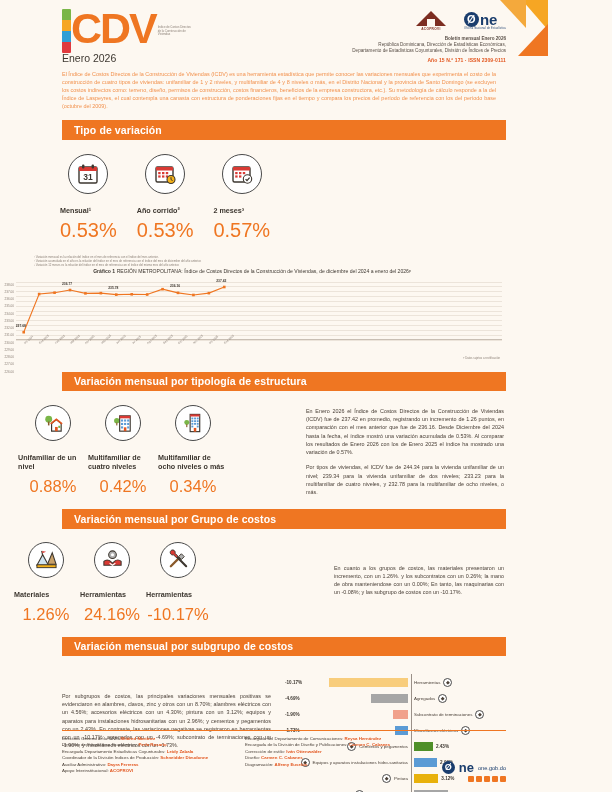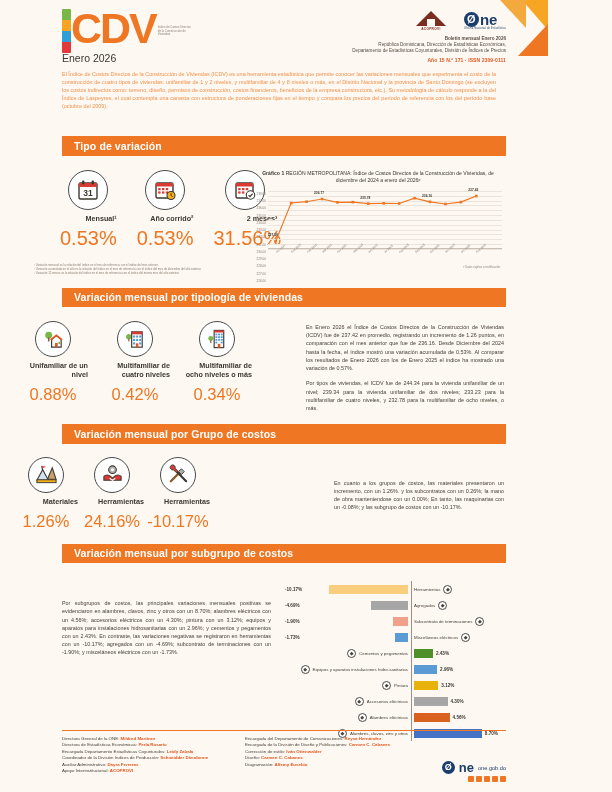--- a/index.html
+++ b/index.html
@@ -46,28 +46,28 @@
 
   
   .intro { margin:4px 52px 0 62px; font-size:5.45px; line-height:8.1px; color:#f2914d; text-align:justify; }
 
   
   .secbar { background:#ef7622; color:#fff; font-size:10.5px; font-weight:bold; padding:3.5px 0 4px 12px; margin:0 42px 0 62px; letter-spacing:.1px; }
 
   
   .icon-circle { width:40px;height:40px;border-radius:50%;border:1.6px solid #4a4a4a;background:#fff;display:flex;align-items:center;justify-content:center;margin:0 auto; }
   .icon-circle.sm { width:36px;height:36px; }
-  .stat-label { font-size:7.2px; font-weight:bold; color:#3d3730; text-align:right; margin-top:4px; line-height:9px; }
+  .stat-label { font-size:7.2px; font-weight:bold; color:#3d3730; text-align:left; margin-top:12px; line-height:9px; }
   .stat-val { font-size:20px; color:#ef7622; text-align:center; margin-top:4px; line-height:22px; }
   .stat-val.sm { font-size:16.5px; }
 
   .row-stats { display:flex; justify-content:flex-start; gap:20px; padding-left:36px; }
   .row-stats > div { width:64px; }
 
-  .sec1 { display:flex; margin-top:14px; }
+  .sec1 { display:flex; margin-top:14px;flex-direction:column; }
   .sec1-left { width:252px; padding-left:24px; }
   .sec1-right { flex:1; padding-right:44px; }
 
   .footnotes { font-size:2.85px; color:#8a7f76; line-height:4.2px; margin:14px 0 0 10px; }
 
   
   .chart-title { font-size:5.1px; color:#3d3730; text-align:center; line-height:7px; padding:0 6px; }
   .chart-title b{font-weight:bold;}
   .chart-box { position:relative; height:72px; margin-top:7px; }
   .yaxis { position:absolute; left:0; top:0; width:14px; height:58px; }
@@ -78,21 +78,21 @@
   .xlab { position:absolute; font-size:2.9px; color:#8a7f76; transform:rotate(-42deg); transform-origin:left top; white-space:nowrap; }
   .dlabel { position:absolute; font-size:3.3px; font-weight:bold; color:#3d3730; white-space:nowrap; }
   .chart-note { font-size:2.8px; color:#8a7f76; text-align:right; margin-top:2px; padding-right:4px; }
 
   
   .sec2 { display:flex; margin-top:14px; }
   .sec2-left { width:300px; padding-left:18px; }
   .sec2-right { flex:1; padding:2px 44px 0 6px; }
   .body-p { font-size:5.4px; line-height:8.2px; color:#4a4038; text-align:justify; }
   .body-p + .body-p { margin-top:7px; }
-  .row4 { display:flex; gap:12px; }
+  .row4 { display:flex; gap:0; }
   .row4 > div { width:70px; }
 
   
   .sec3 { display:flex; margin-top:13px; }
   .sec3-left { width:330px; padding-left:14px; }
   .sec3-right { flex:1; padding:22px 44px 0 4px; }
   .row5 { display:flex; gap:2px; }
   .row5 > div { width:64px; }
 
   
@@ -163,21 +163,21 @@
       </div>
       <div class="hr-line b">Boletín mensual Enero 2026</div>
       <div class="hr-line">República Dominicana, Dirección de Estadísticas Económicas,</div>
       <div class="hr-line">Departamento de Estadísticas Coyunturales, División de Índices de Precios</div>
       <div class="hr-issn">Año 15 N.º 171 · ISSN 2309-0111</div>
     </div>
   </div>
 
   <div class="intro">El Índice de Costos Directos de la Construcción de Viviendas (ICDV) es una herramienta estadística que permite conocer las variaciones mensuales que experimenta el costo de la construcción de cuatro tipos de viviendas: unifamiliar de 1 y 2 niveles, y multifamiliar de 4 y 8 niveles o más, en el Distrito Nacional y la provincia de Santo Domingo (se excluyen los costos indirectos como: terreno, diseño, permisos de construcción, costos financieros, beneficios de la empresa constructora, etc.). Su metodología de cálculo responde a la del Índice de Laspeyres, el cual contempla una canasta con estructura de ponderaciones fijas en el tiempo y compara los precios del período de referencia con los del período base (octubre del 2009).</div>
 
-  <div class="secbar" style="margin-top:26px;">Tipo de variación</div>
+  <div class="secbar" style="margin-top:10px;">Tipo de variación</div>
 
   <div class="sec1">
     <div class="sec1-left">
       <div class="row-stats">
         <div>
           <div class="icon-circle">
             <svg width="24" height="24" viewBox="0 0 24 24">
                 <rect x="3" y="5" width="18" height="16" rx="1.5" fill="#fff" stroke="#3d3730" stroke-width="1.4"></rect>
                 <rect x="3" y="5" width="18" height="4" fill="#d93a34"></rect>
                 <rect x="6" y="2.5" width="2.4" height="4" rx="1" fill="#3d3730"></rect>
@@ -218,21 +218,21 @@
                   <rect x="9" y="10" width="2.4" height="2.2"></rect>
                   <rect x="12.8" y="10" width="2.4" height="2.2"></rect>
                   <rect x="5.2" y="13.4" width="2.4" height="2.2"></rect>
                   <rect x="9" y="13.4" width="2.4" height="2.2"></rect>
                 </g>
                 <circle cx="17.5" cy="17" r="4.2" fill="#fff" stroke="#3d3730" stroke-width="1.1"></circle>
                 <path d="M15.6 17.1l1.4 1.5 2.6-3" stroke="#3d3730" stroke-width="1.3" fill="none"></path>
               </svg>
           </div>
           <div class="stat-label">2 meses³</div>
-          <div class="stat-val">31.56%</div>
+          <div class="stat-val">0.57%</div>
         </div>
       </div>
       <div class="footnotes">
         <div>¹ Variación mensual es la relación del índice en el mes de referencia con el índice del mes anterior.</div>
         <div>² Variación acumulada en el año es la relación del índice en el mes de referencia con el índice del mes de diciembre del año anterior.</div>
         <div>³ Variación 12 meses es la relación del índice en el mes de referencia con el índice del mismo mes del año anterior.</div>
       </div>
     </div>
 
     <div class="sec1-right">
@@ -307,21 +307,21 @@
             <div class="xlab" style="left: 161px; top: 1px;">Oct 2025</div>
             <div class="xlab" style="left: 176.429px; top: 1px;">Nov 2025</div>
             <div class="xlab" style="left: 191.857px; top: 1px;">Dic 2025</div>
             <div class="xlab" style="left: 207.286px; top: 1px;">Ene 2026</div>
           </div>
       </div>
       <div class="chart-note">ᵖ Datos sujetos a rectificación</div>
     </div>
   </div>
 
-  <div class="secbar" style="margin-top:12px;">Variación mensual por tipología de viviendas</div>
+  <div class="secbar" style="margin-top:12px;">Variación mensual por tipología de estructura</div>
 
   <div class="sec2">
     <div class="sec2-left">
       <div class="row4">
         <div>
           <div class="icon-circle sm">
             <svg width="23" height="23" viewBox="0 0 24 24">
                 <circle cx="7" cy="7.5" r="3.6" fill="#7ab648"></circle>
                 <rect x="6.2" y="10" width="1.6" height="4" fill="#8a5a2b"></rect>
                 <path d="M10 12l5-4 5 4v8h-10z" fill="#fff" stroke="#3d3730" stroke-width="1.2"></path>

